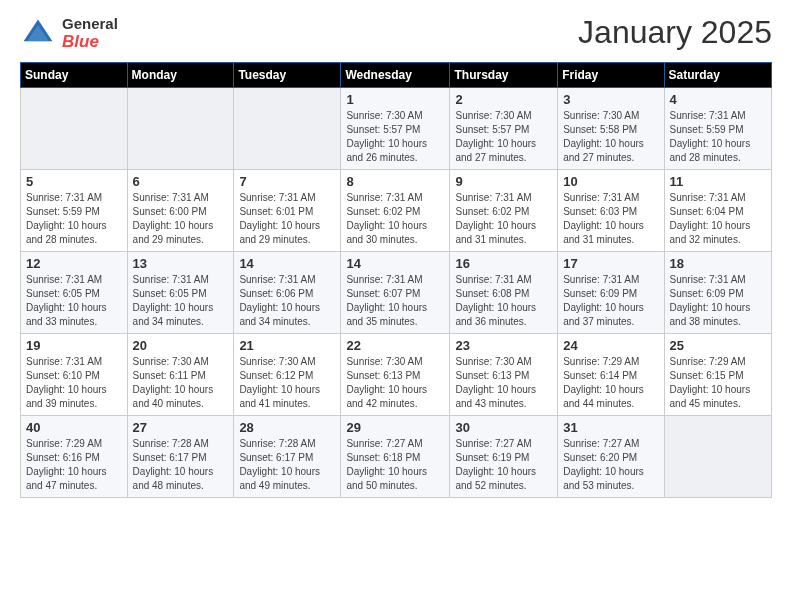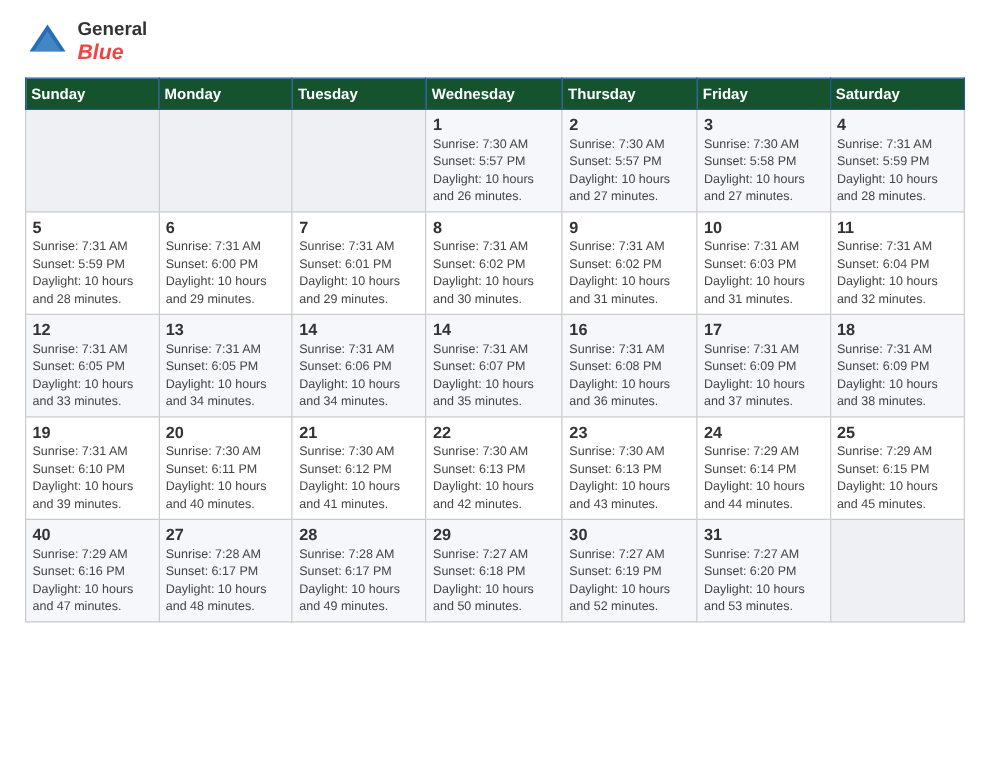--- a/index.html
+++ b/index.html
@@ -59,21 +59,21 @@
       font-size: 14px;
       color: #555;
       margin-top: 2px;
     }
     .calendar {
       width: 100%;
       border-collapse: collapse;
       border: 1px solid #ccc;
     }
     .calendar th {
-      background: #14532d;
+      background: #000000;
       color: #fff;
       font-size: 12px;
       font-weight: 600;
       padding: 5px 4px;
       text-align: left;
       border: 1px solid #1e5a9a;
     }
     .calendar td {
       vertical-align: top;
       border: 1px solid #ccc;
@@ -113,20 +113,21 @@
       <svg class="logo-icon" viewBox="0 0 40 40">
         <polygon points="20,4 36,28 4,28" fill="#2a6db5"></polygon>
         <polygon points="20,10 32,28 8,28" fill="#5a9fd4" opacity="0.5"></polygon>
       </svg>
       <div class="logo-text">
         <span class="logo-general">General</span>
         <span class="logo-blue">Blue</span>
       </div>
     </div>
     <div class="title-block">
+      <div class="cal-title">January 2025</div>
     </div>
   </div>
 
   <table class="calendar">
     <thead>
       <tr>
       <th>Sunday</th>
           <th>Monday</th>
           <th>Tuesday</th>
           <th>Wednesday</th>

